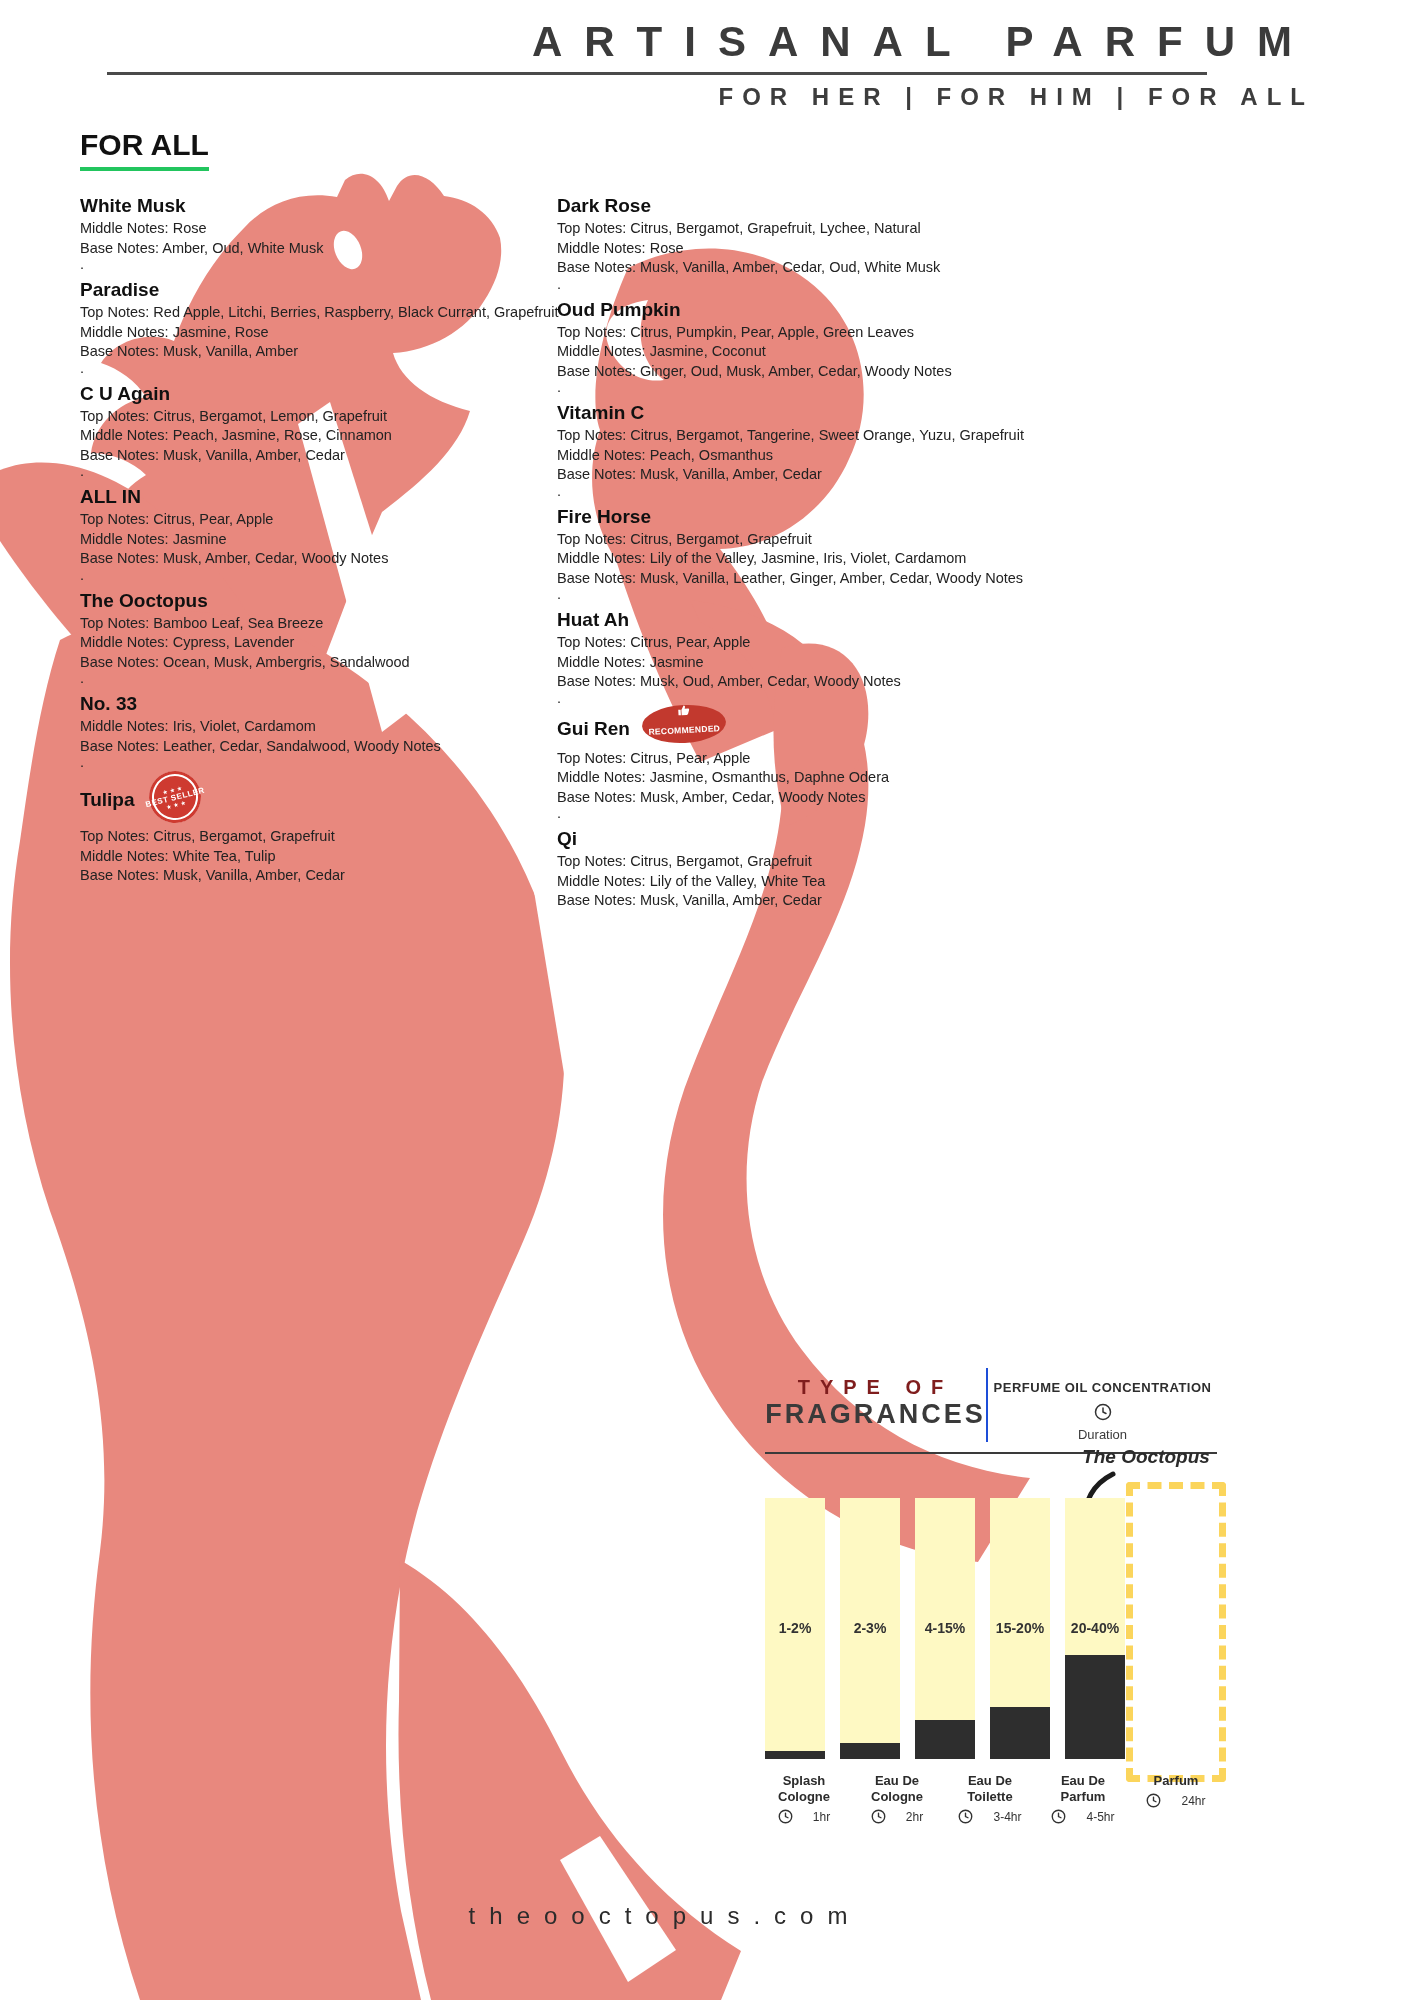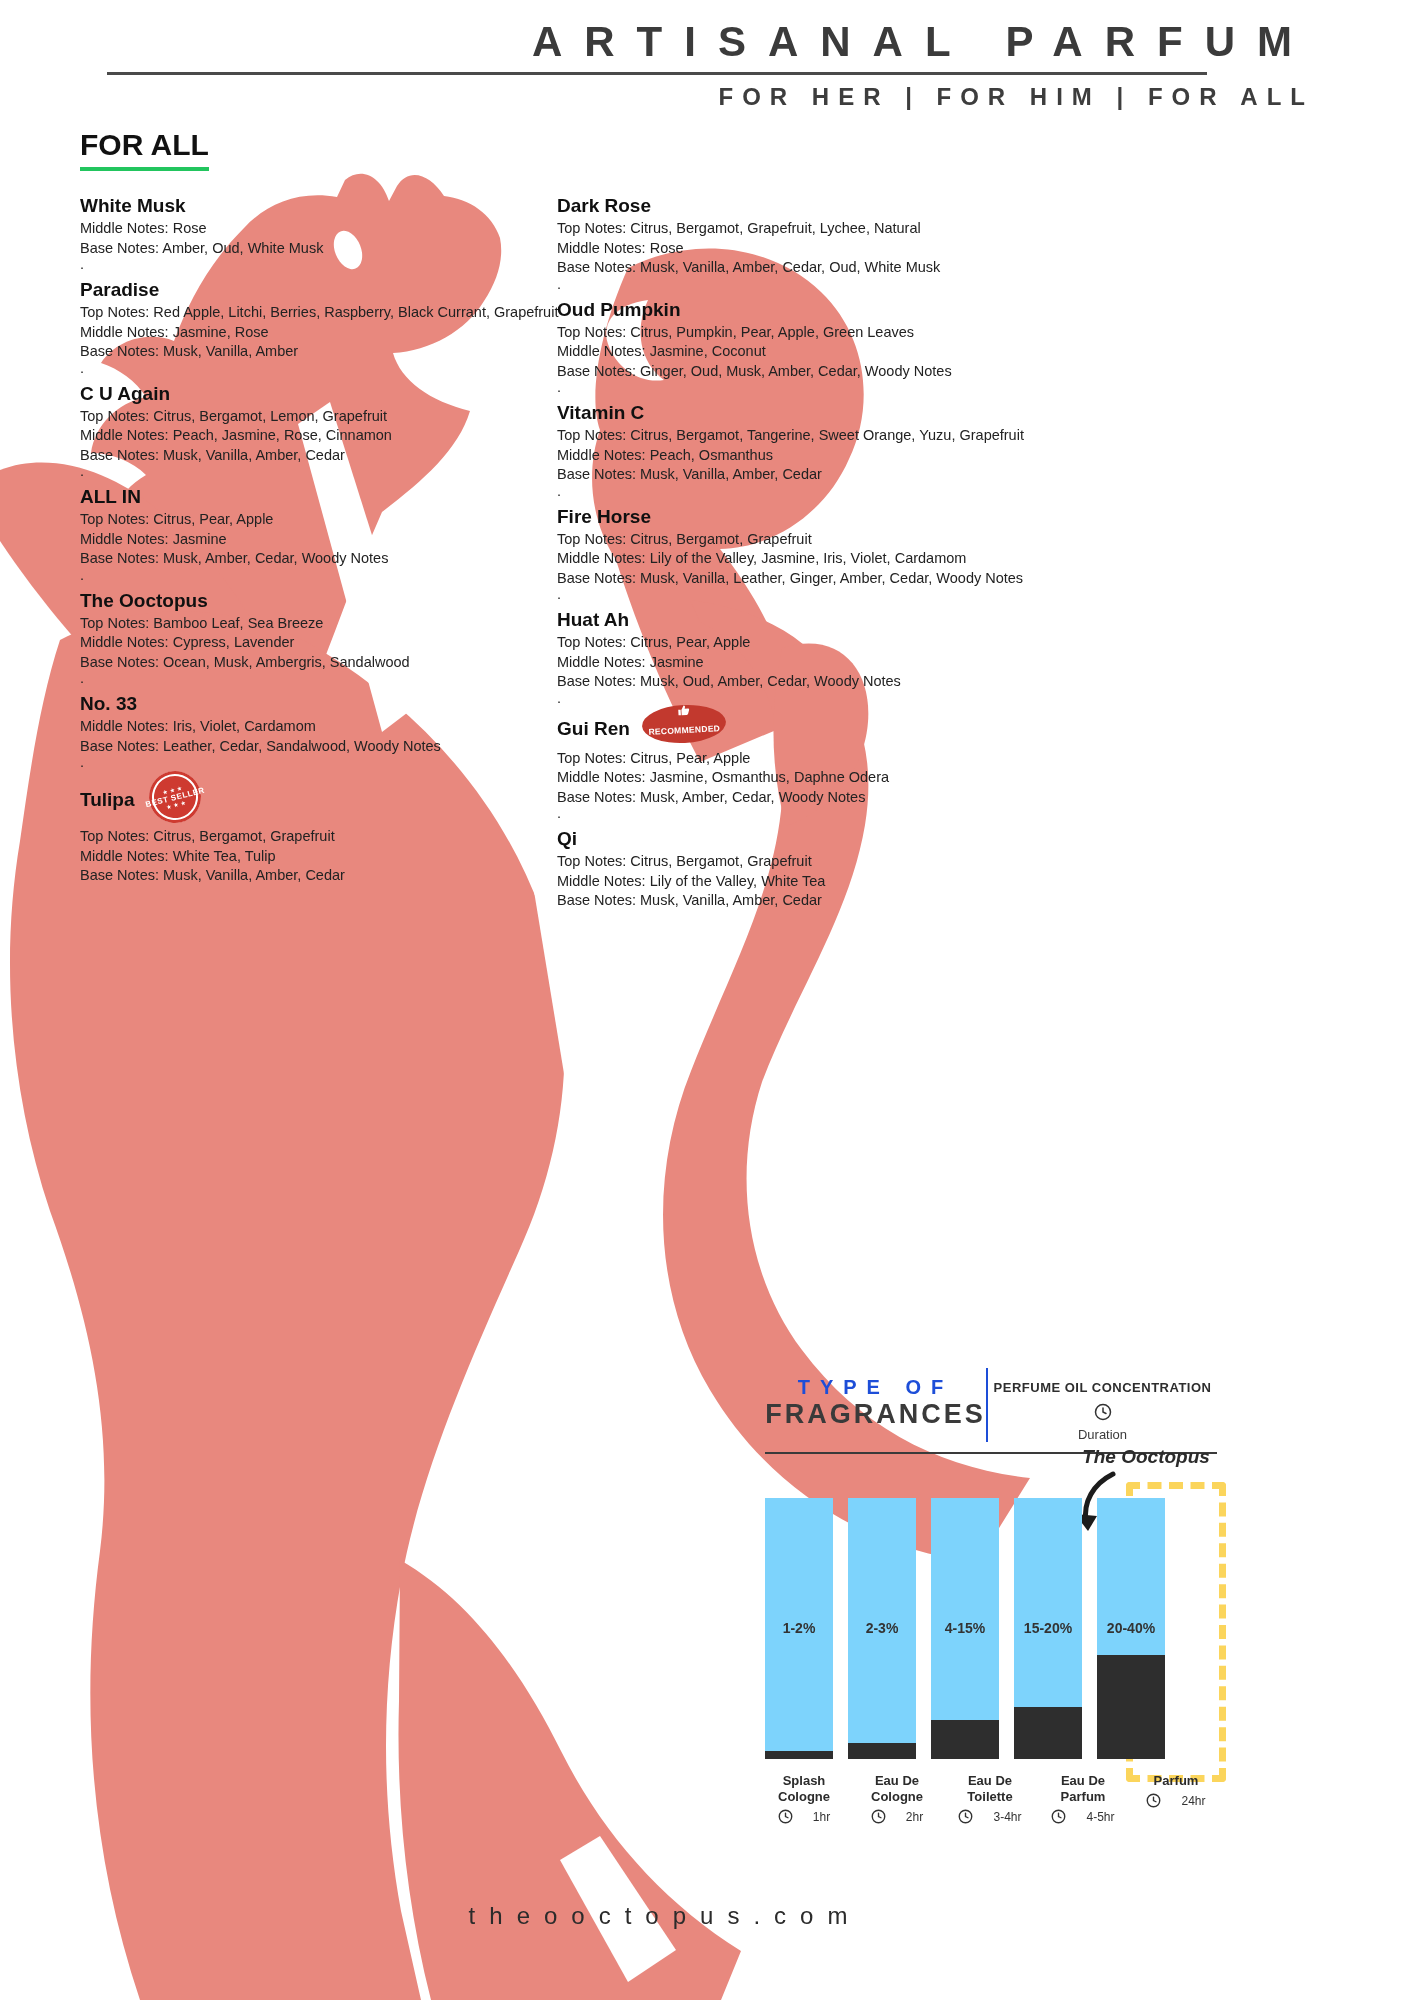--- a/index.html
+++ b/index.html
@@ -33,34 +33,34 @@
   .stamp-circle .stars{font-size:6px;line-height:6px;letter-spacing:2px;}
   .stamp-oval{display:inline-flex;flex-direction:column;align-items:center;justify-content:center;
      width:84px;height:38px;border-radius:50%;background:#c2392e;color:#fff;transform:rotate(-3deg);
      margin-left:12px;vertical-align:middle;font-size:8.5px;font-weight:800;letter-spacing:.3px;position:relative;top:-6px;}
   .stamp-oval svg{display:block;margin-bottom:1px;}
 
   
   #chart{position:absolute;left:765px;top:1368px;width:452px;z-index:1;}
   .chart-head{display:flex;border-bottom:2px solid #3a3a3a;padding-bottom:10px;}
   .chart-head .lhs{width:222px;text-align:center;padding-top:8px;}
-  .chart-head .lhs .t1{font-size:20px;font-weight:800;letter-spacing:10px;color:#1d4ed8;}
+  .chart-head .lhs .t1{font-size:20px;font-weight:800;letter-spacing:10px;color:#7f1d1d;}
   .chart-head .lhs .t2{font-size:27px;font-weight:800;letter-spacing:3px;color:#3a3a3a;}
   .chart-head .rhs{width:230px;border-left:2px solid #1d4ed8;text-align:center;padding-top:12px;}
   .chart-head .rhs .t1{font-size:13px;font-weight:800;letter-spacing:.5px;color:#2e2e2e;}
   .chart-head .rhs .t2{font-size:13px;color:#3a3a3a;margin-top:8px;display:flex;align-items:center;justify-content:center;gap:6px;flex-direction:column;}
 
   #hl-label{position:absolute;right:-14px;top:78px;width:170px;text-align:center;
             font-size:19px;font-weight:800;font-style:italic;color:#2b2b2b;}
   #hl-arrow{position:absolute;right:98px;top:102px;}
   #hl-frame{position:absolute;left:361px;top:114px;width:86px;height:286px;
             border:7px dashed #fbd55c;border-radius:4px;}
 
   #bars{position:absolute;left:0;top:130px;display:flex;gap:15px;}
-  .bar-track{position:relative;width:68px;height:261px;background:#7dd3fc;}
+  .bar-track{position:relative;width:60px;height:261px;background:#fef9c3;}
   .bar-fill{position:absolute;left:0;bottom:0;width:100%;background:#2e2e2e;}
   .bar-pct{position:absolute;left:0;top:122px;width:100%;text-align:center;
            font-size:14px;font-weight:700;color:#333;}
   #bar-labels{position:absolute;left:0;top:405px;display:flex;gap:15px;}
   .bar-label{width:78px;text-align:center;}
   .bar-label .nm{font-size:13px;font-weight:800;color:#2b2b2b;line-height:16px;}
   .bar-label .dur{margin-top:4px;font-size:12px;color:#333;display:flex;align-items:center;justify-content:center;gap:20px;}
 
   #footer{position:absolute;left:0;top:1858px;width:1330px;text-align:center;
           font-size:24px;letter-spacing:14px;color:#2b2b2b;z-index:1;margin-top:44px;}

